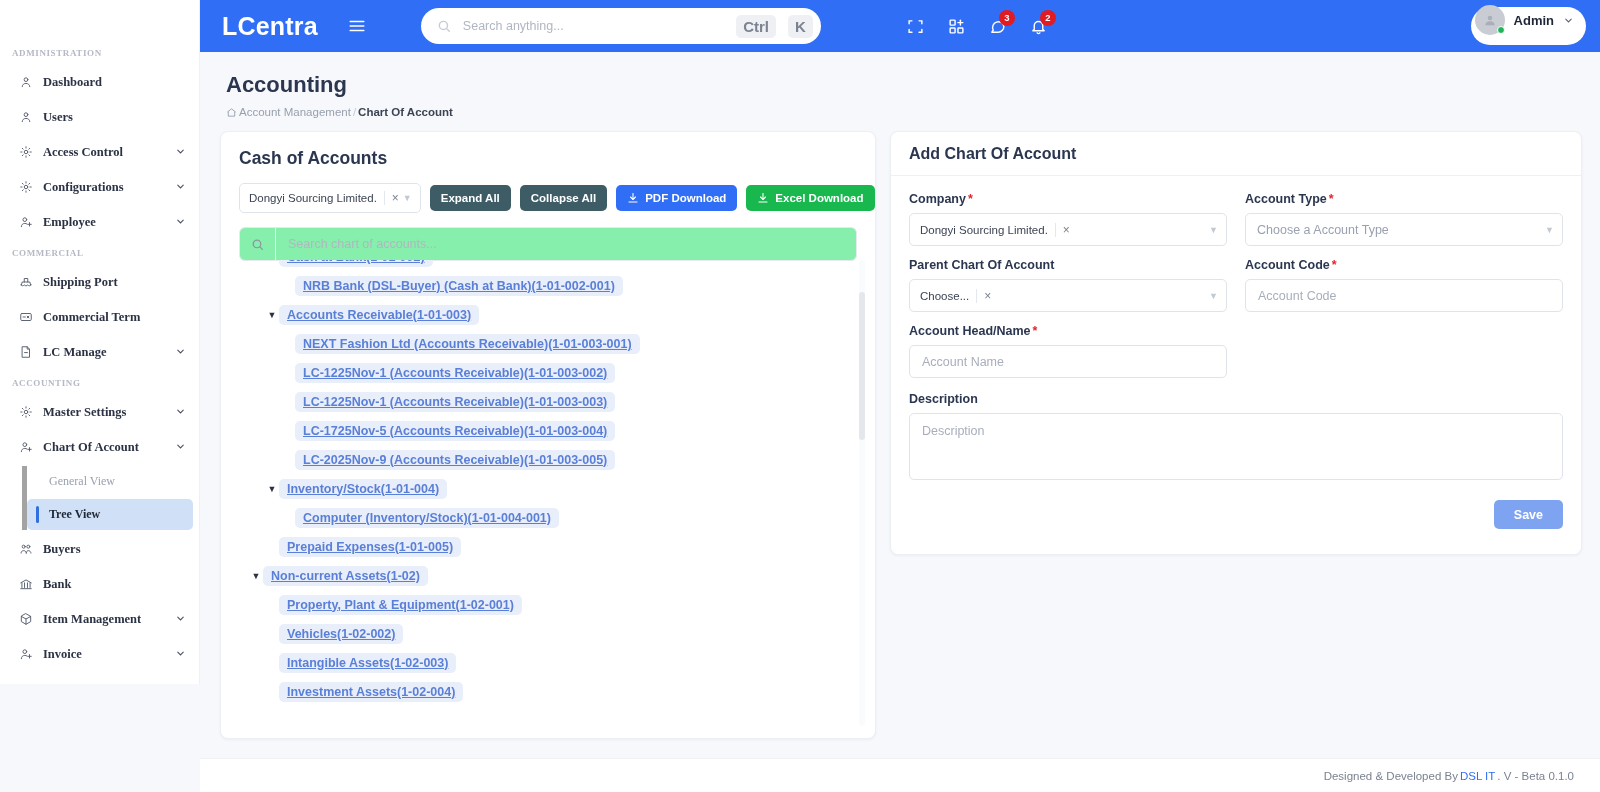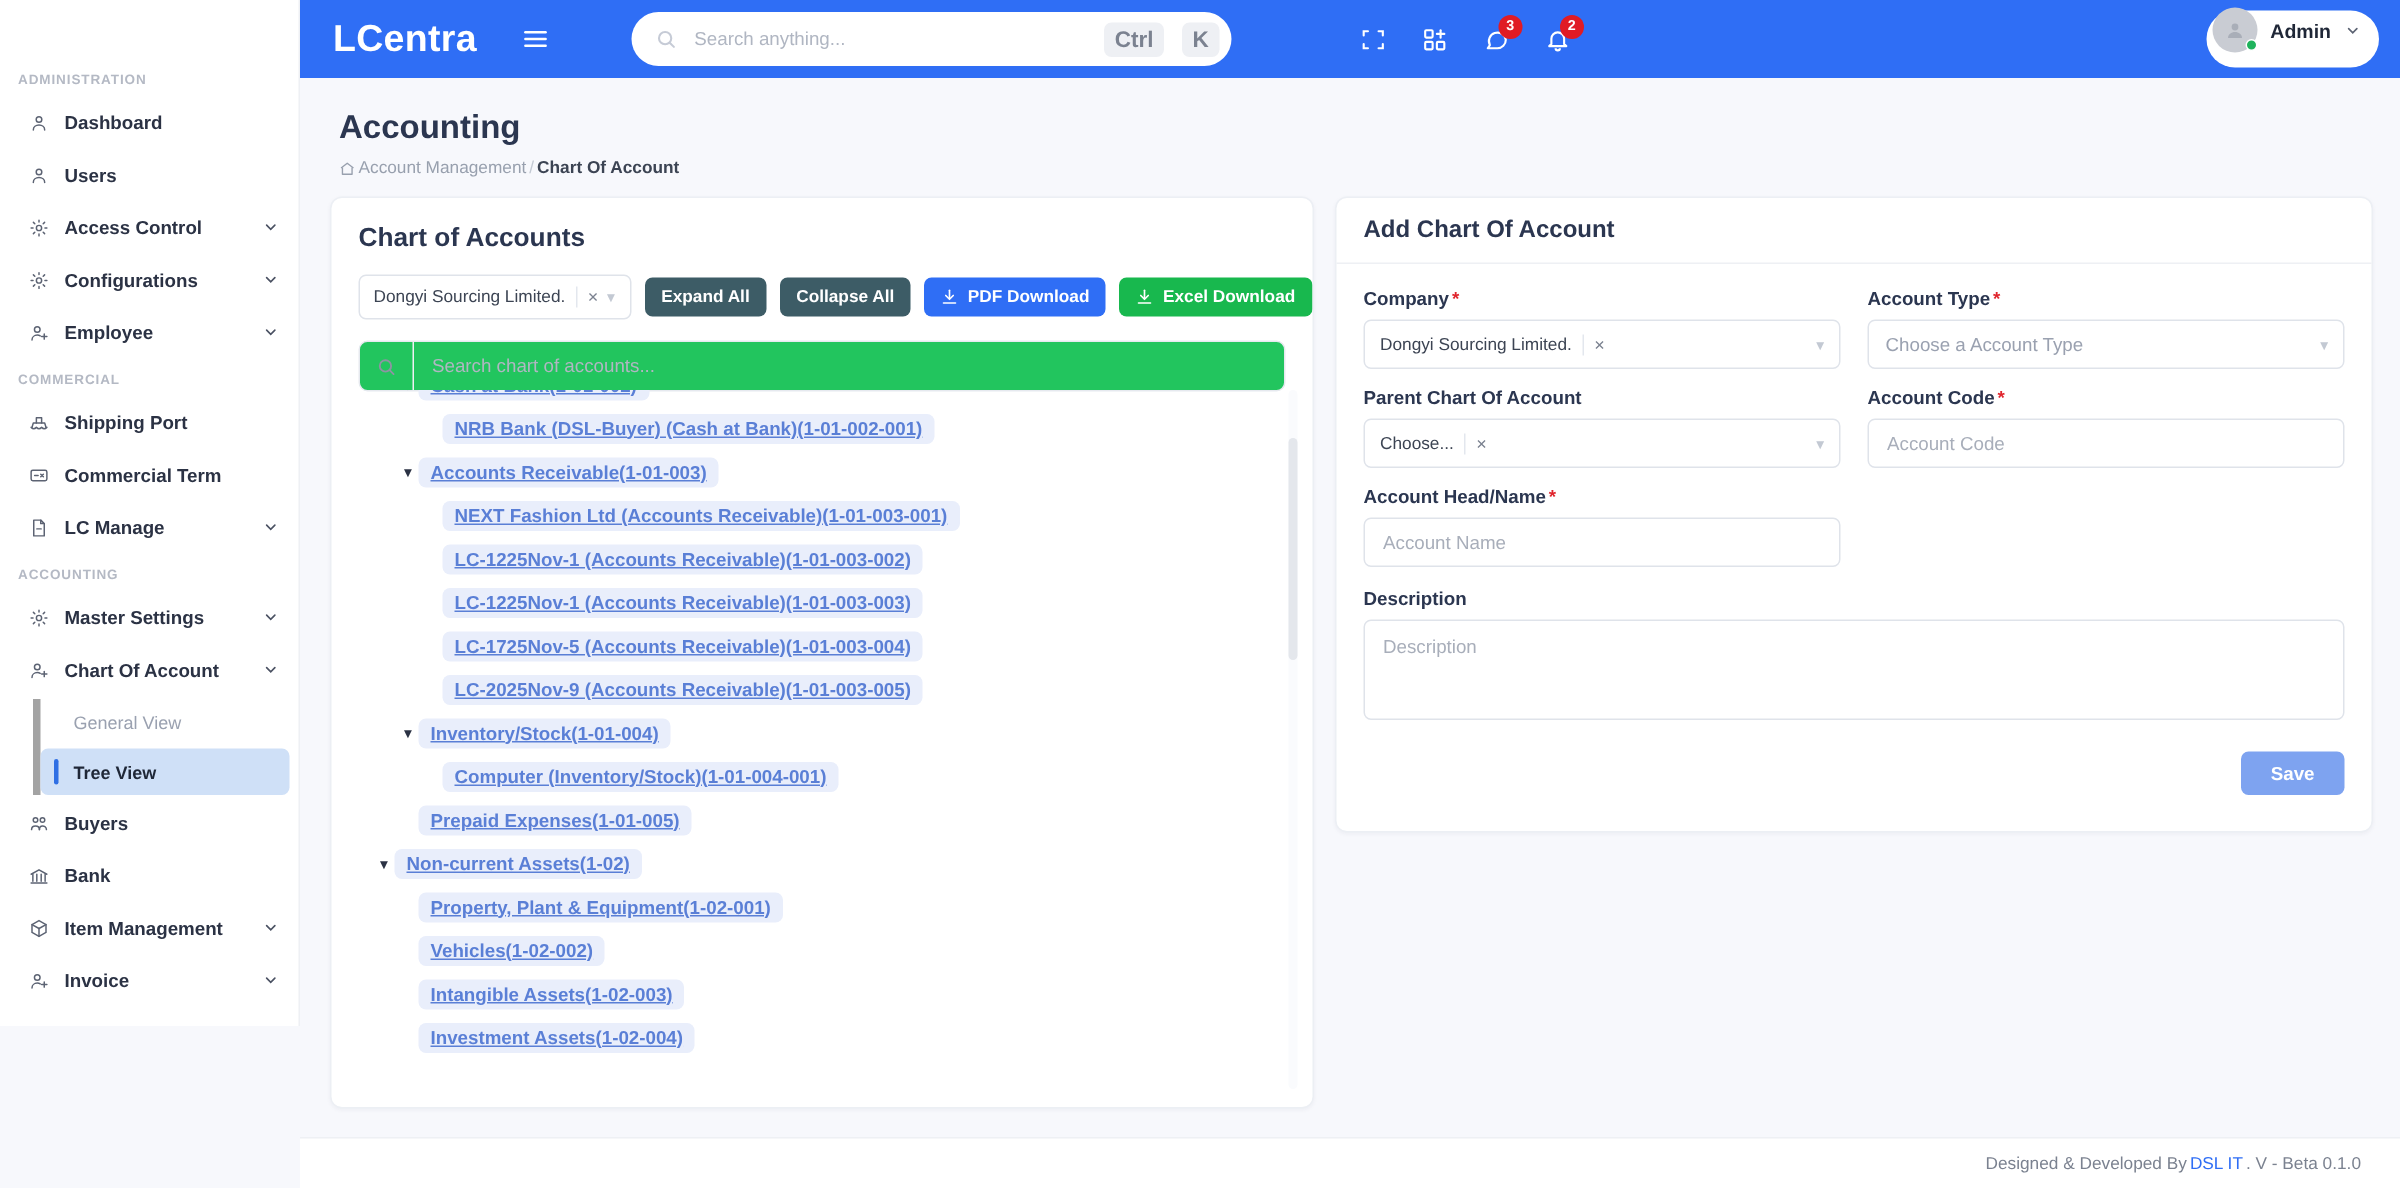--- a/index.html
+++ b/index.html
@@ -13,20 +13,21 @@
   .app { position: relative; width: 1600px; height: 792px; display: flex; }
 
   
   .sidebar {
     width: 200px; height: 684px;
     background: #ffffff;
     border-right: 1px solid #eef0f4;
     overflow: hidden;
     flex: 0 0 200px;
     position: relative;
+    font-family: Liberation Serif, serif;
   }
   .side-scroll { padding-top: 40px; }
   .side-group-title {
     font-size: 9px; letter-spacing: .6px; font-weight: 700;
     color: #b4b9c4; padding: 8px 0 6px 12px; text-transform: uppercase;
   }
   .side-item {
     display: flex; align-items: center; gap: 10px;
     height: 34px; padding: 0 12px 0 18px; margin: 1px 0;
     color: #2b3244; font-size: 12.5px; font-weight: 600;
@@ -145,21 +146,21 @@
     display: inline-flex; align-items: center; gap: 6px; padding: 0 11px;
     font-family: "Liberation Sans", sans-serif; white-space: nowrap;
   }
   .btn svg { width: 12px; height: 12px; display:block; }
   .btn-slate { background: #3d5c66; }
   .btn-blue { background: #2f6ef5; }
   .btn-green { background: #18b84e; }
 
   .tree-search {
     margin-top: 14px; height: 34px; border: 1px solid #e6e9ef; border-radius: 6px;
-    display: flex; align-items: center; background: #22c55e;
+    display: flex; align-items: center; background: #86efac;
   }
   .tree-search .tsic {
     width: 36px; display: flex; align-items: center; justify-content: center;
     color: #8d94a2; border-right: 1px solid #eef0f4; height: 100%;
   }
   .tree-search .tsic svg { width: 13px; height: 13px; display:block; }
   .tree-search input {
     flex: 1; border: 0; outline: none; padding: 0 12px; font-size: 12.5px; color: #3c4453;
     font-family: "Liberation Sans", sans-serif; background: transparent;
   }
@@ -573,21 +574,21 @@
         <span>Account Management</span>
         <span class="sep">/</span>
         <span class="cur">Chart Of Account</span>
       </div>
     </div>
 
     <div class="content">
 
       <section class="card card-left">
         <div class="left-pad">
-          <h2 class="panel-title">Chart of Accounts</h2>
+          <h2 class="panel-title">Cash of Accounts</h2>
 
           <div class="toolrow">
             <div class="multiselect">
               <span class="chip">
                 <span>Dongyi Sourcing Limited.</span>
                 <span class="x">×</span>
               </span>
               <span class="ms-caret">▼</span>
             </div>
 

